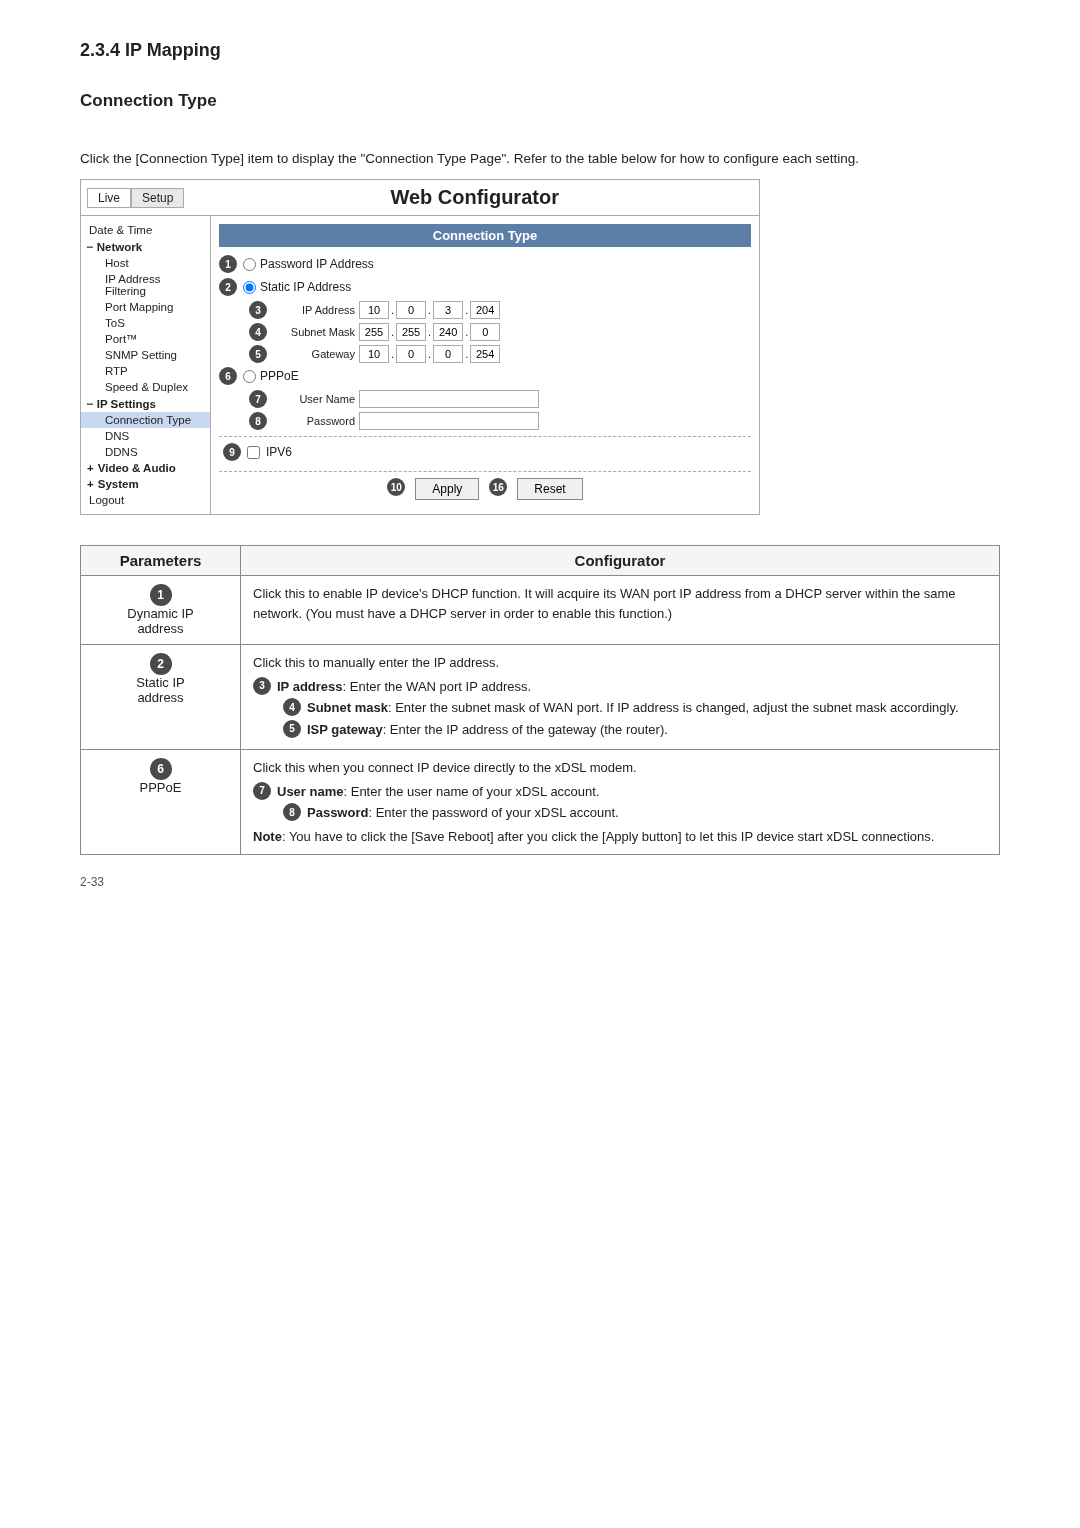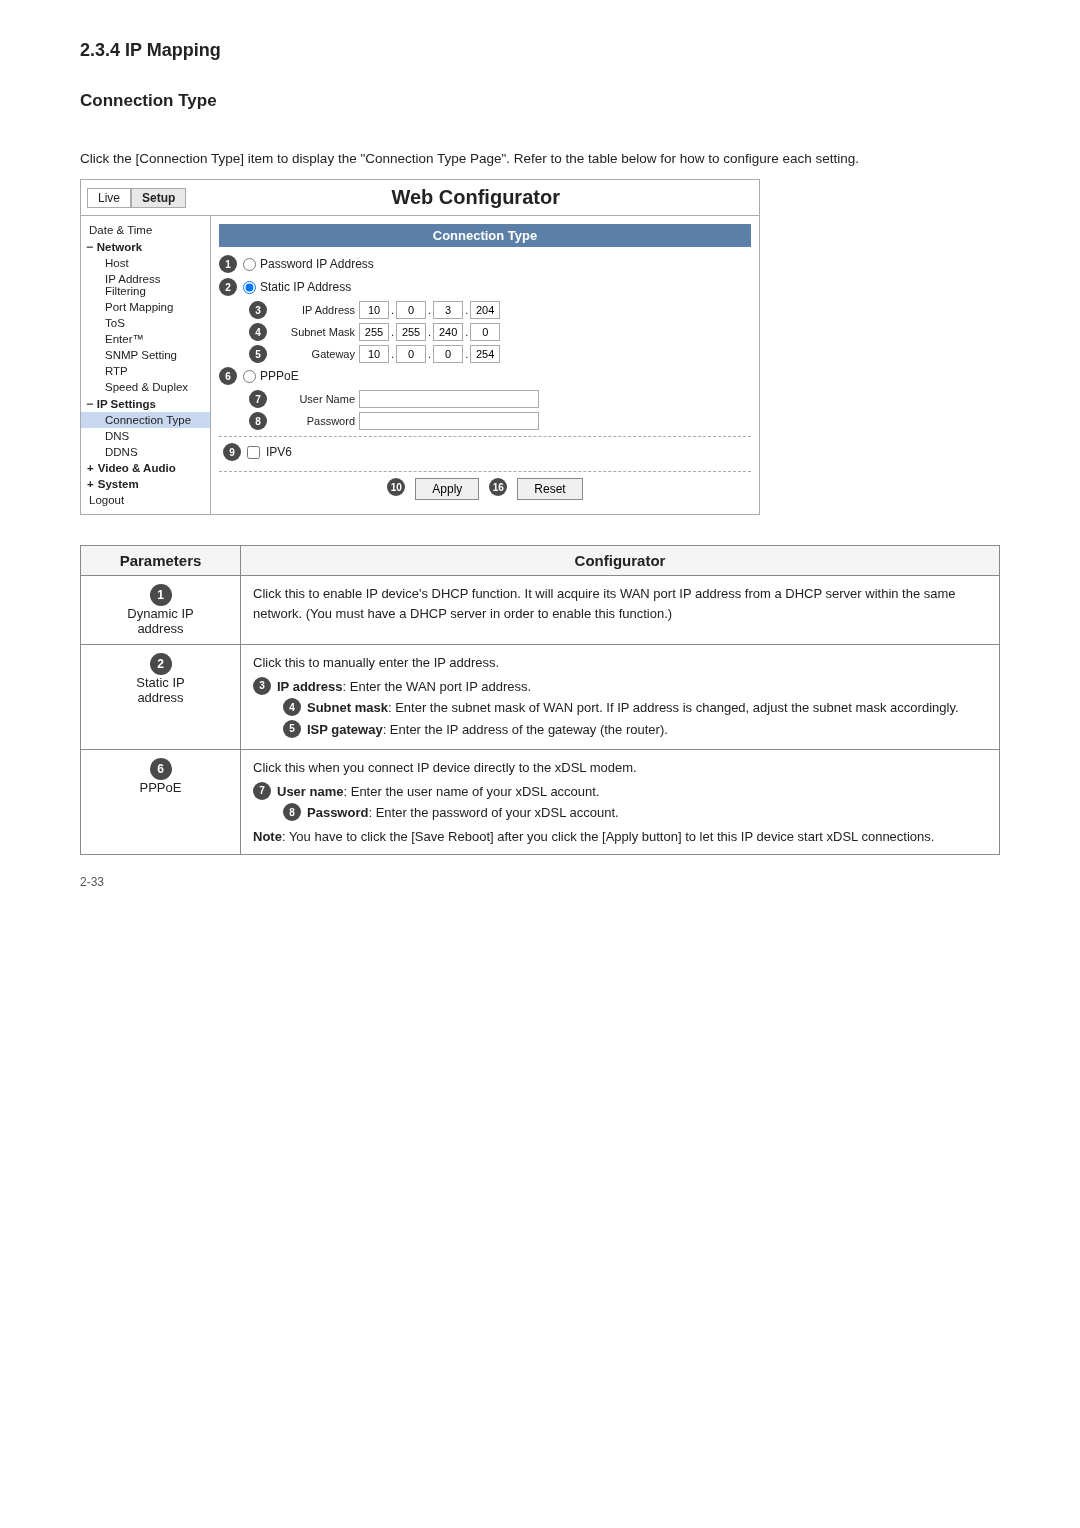--- a/index.html
+++ b/index.html
@@ -49,21 +49,21 @@
       border: 1px solid #aaa;
       padding: 2px 10px;
       font-size: 12px;
       background: #fff;
     }
     .tab-setup {
       border: 1px solid #aaa;
       padding: 2px 10px;
       font-size: 12px;
       background: #e8e8e8;
-      font-weight: bold;
+      font-weight: normal;
     }
     .web-config-title {
       flex: 1;
       text-align: center;
       font-size: 20px;
       font-weight: bold;
       padding: 6px;
     }
     .web-config-body {
       display: flex;
@@ -282,21 +282,21 @@
 
     <div class="sidebar">
       <div class="sidebar-item">Date &amp; Time</div>
       <div class="sidebar-section">
         <span>⎯</span> Network
       </div>
       <div class="sidebar-item indent2">Host</div>
       <div class="sidebar-item indent2">IP Address Filtering</div>
       <div class="sidebar-item indent2">Port Mapping</div>
       <div class="sidebar-item indent2">ToS</div>
-      <div class="sidebar-item indent2">Enter™</div>
+      <div class="sidebar-item indent2">Port™</div>
       <div class="sidebar-item indent2">SNMP Setting</div>
       <div class="sidebar-item indent2">RTP</div>
       <div class="sidebar-item indent2">Speed &amp; Duplex</div>
       <div class="sidebar-section active">
         <span>⎯</span> IP Settings
       </div>
       <div class="sidebar-item indent2 active-sub">Connection Type</div>
       <div class="sidebar-item indent2">DNS</div>
       <div class="sidebar-item indent2">DDNS</div>
       <div class="sidebar-section">

